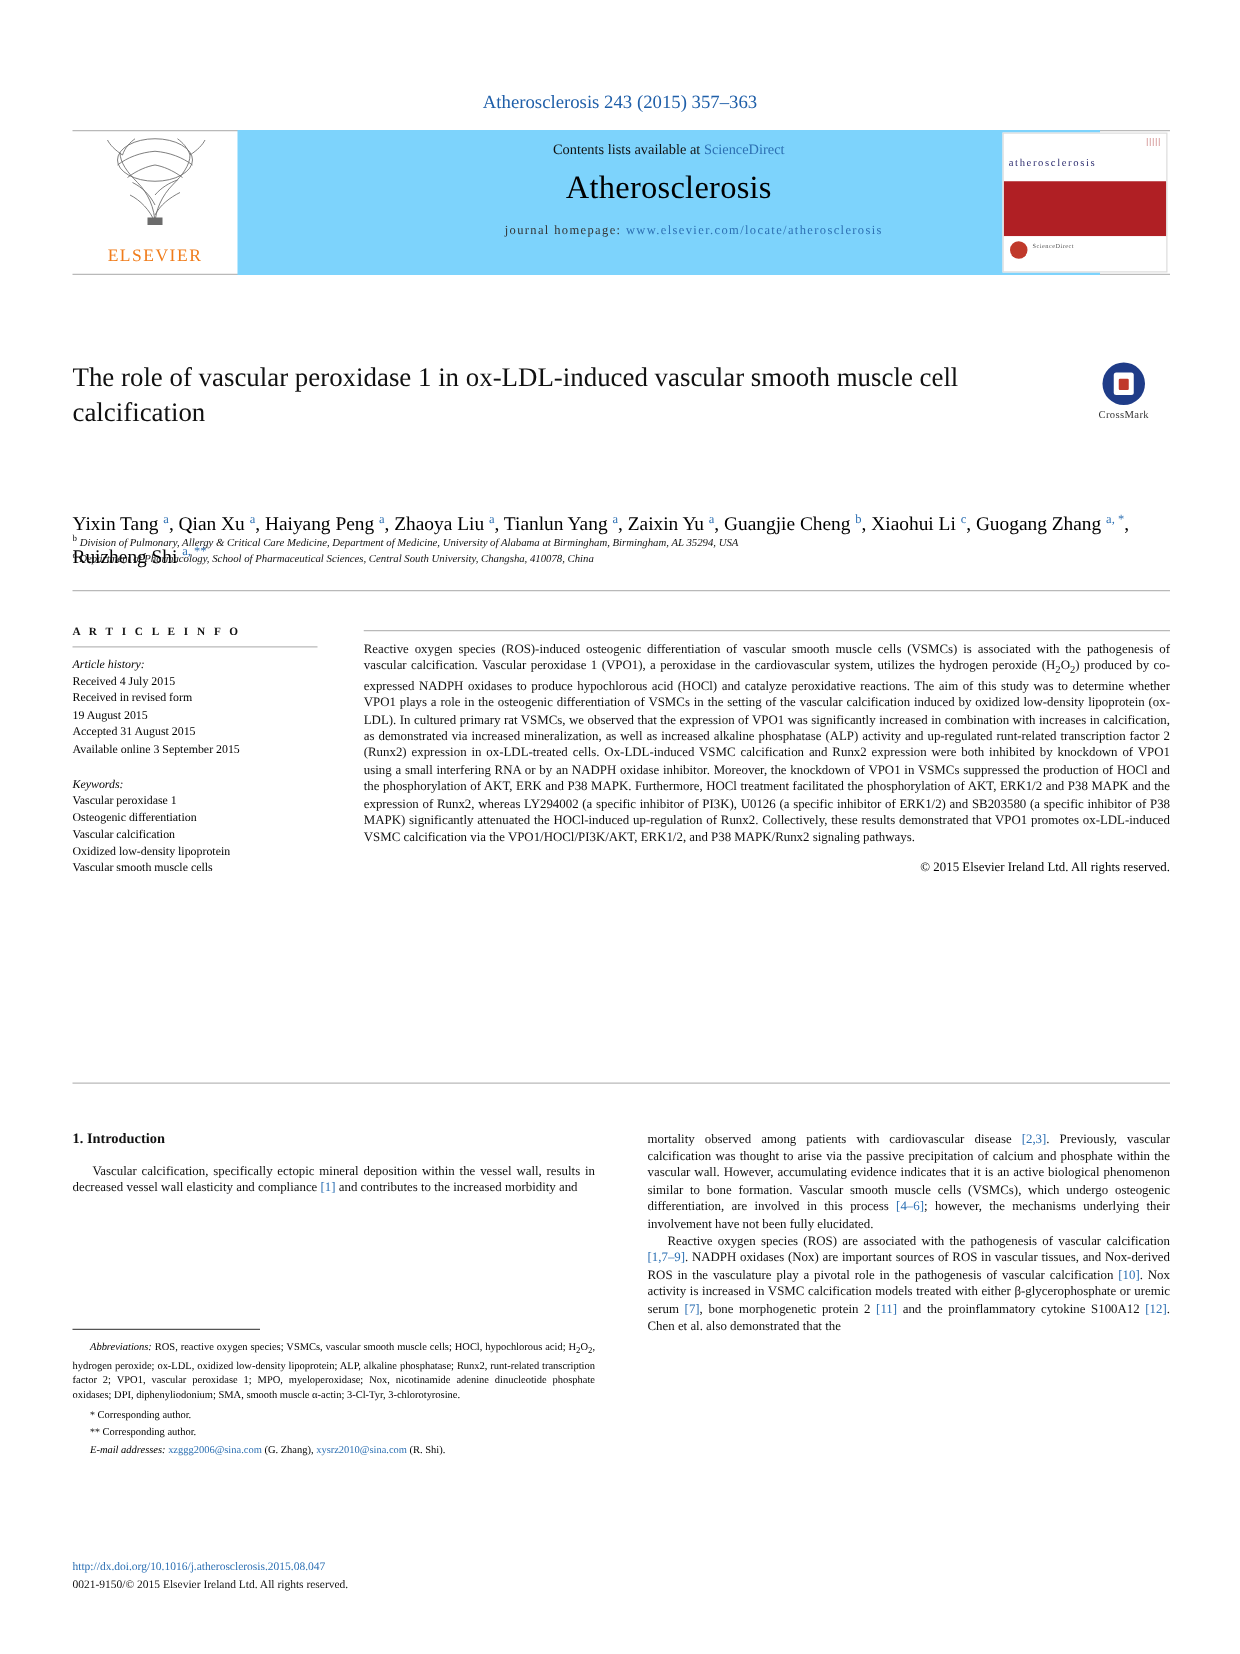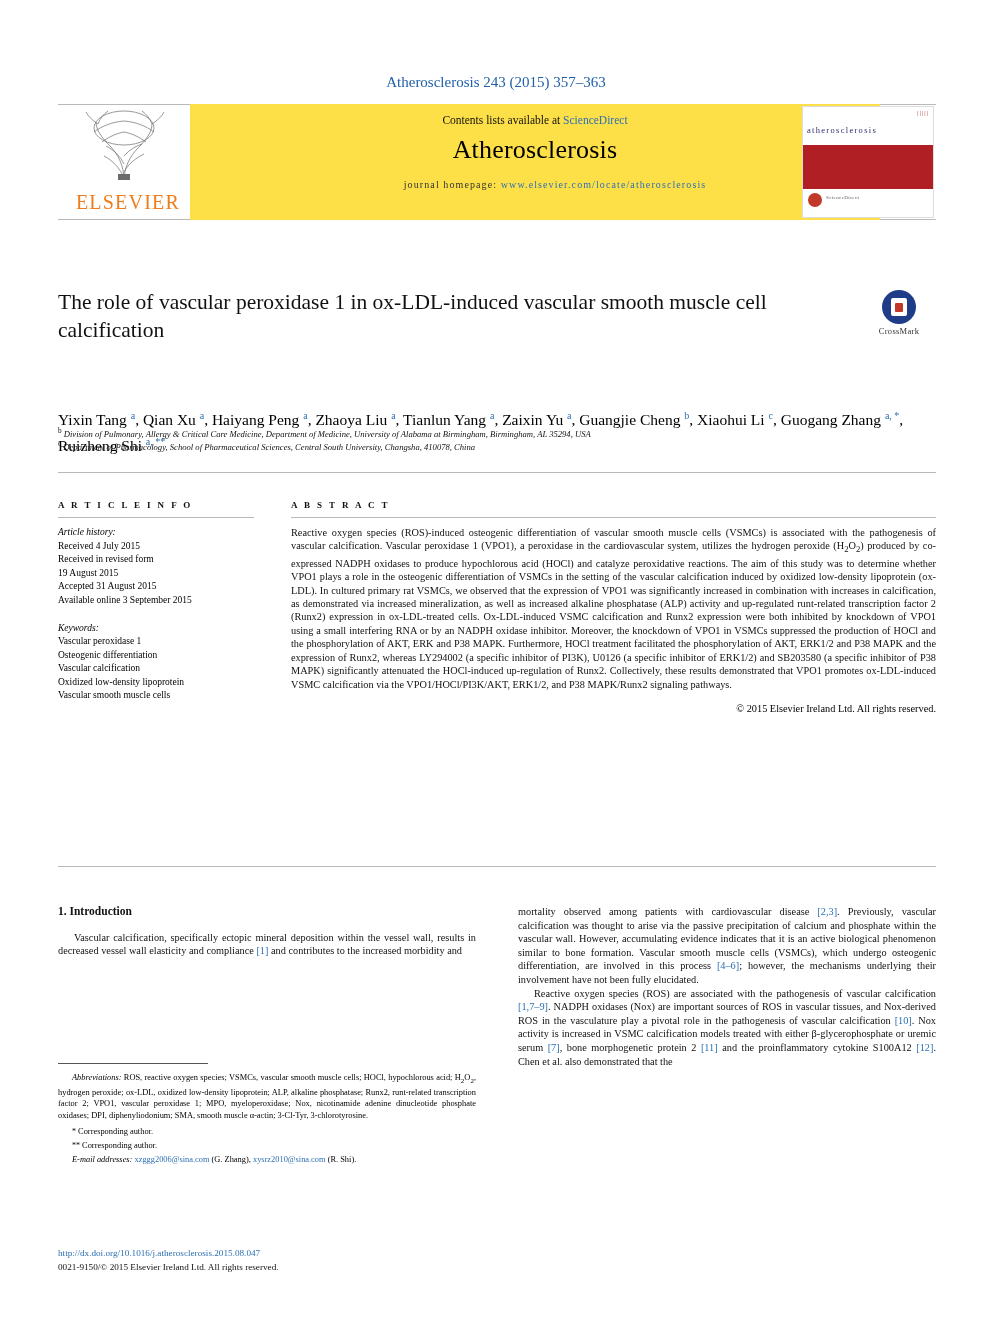--- a/index.html
+++ b/index.html
@@ -22,21 +22,21 @@
 
   
   .header-band {
     position:absolute; top:104px; left:58px; width:878px; height:116px;
     border-top:1px solid #b9b9b9; border-bottom:1px solid #b9b9b9;
     box-sizing:border-box;
     background:#fff;
   }
   .header-center {
     position:absolute; top:104px; left:190px; width:690px; height:116px;
-    background:#fde047;
+    background:#7dd3fc;
     box-sizing:border-box;
     text-align:center;
   }
   .contents-line { font-size:11.5px; margin-top:10px; color:#111; }
   .contents-line .sd { color:#2d70b3; }
   .journal-name {
     font-size:26px; margin-top:9px; letter-spacing:0.2px;
     font-family:"Liberation Serif", serif;
   }
   .homepage-line {
@@ -47,21 +47,21 @@
   
   .elsevier-logo {
     position:absolute; top:106px; left:60px; width:128px; height:112px;
     box-sizing:border-box;
   }
   .els-tree {
     position:absolute; top:2px; left:14px; width:100px; height:74px;
   }
   .els-word {
     position:absolute; bottom:4px; left:8px; width:112px;
-    text-align:right; color:#f07c1b; font-size:20px;
+    text-align:center; color:#f07c1b; font-size:14px;
     letter-spacing:1.2px; font-family:"Liberation Serif", serif;
   }
 
   
   .cover-thumb {
     position:absolute; top:106px; left:802px; width:132px; height:112px;
     background:#fff; border:1px solid #ddd; box-sizing:border-box;
     overflow:hidden;
   }
   .cover-top {
@@ -269,21 +269,20 @@
     <div class="kw-list">
       <div>Vascular peroxidase 1</div>
       <div>Osteogenic differentiation</div>
       <div>Vascular calcification</div>
       <div>Oxidized low-density lipoprotein</div>
       <div>Vascular smooth muscle cells</div>
     </div>
   </div>
 
   <div class="col-right">
-    <div class="sec-head">A B S T R A C T</div>
     <div class="abs-rule"></div>
     <div class="abstract">Reactive oxygen species (ROS)-induced osteogenic differentiation of vascular smooth muscle cells (VSMCs) is associated with the pathogenesis of vascular calcification. Vascular peroxidase 1 (VPO1), a peroxidase in the cardiovascular system, utilizes the hydrogen peroxide (H<sub>2</sub>O<sub>2</sub>) produced by co-expressed NADPH oxidases to produce hypochlorous acid (HOCl) and catalyze peroxidative reactions. The aim of this study was to determine whether VPO1 plays a role in the osteogenic differentiation of VSMCs in the setting of the vascular calcification induced by oxidized low-density lipoprotein (ox-LDL). In cultured primary rat VSMCs, we observed that the expression of VPO1 was significantly increased in combination with increases in calcification, as demonstrated via increased mineralization, as well as increased alkaline phosphatase (ALP) activity and up-regulated runt-related transcription factor 2 (Runx2) expression in ox-LDL-treated cells. Ox-LDL-induced VSMC calcification and Runx2 expression were both inhibited by knockdown of VPO1 using a small interfering RNA or by an NADPH oxidase inhibitor. Moreover, the knockdown of VPO1 in VSMCs suppressed the production of HOCl and the phosphorylation of AKT, ERK and P38 MAPK. Furthermore, HOCl treatment facilitated the phosphorylation of AKT, ERK1/2 and P38 MAPK and the expression of Runx2, whereas LY294002 (a specific inhibitor of PI3K), U0126 (a specific inhibitor of ERK1/2) and SB203580 (a specific inhibitor of P38 MAPK) significantly attenuated the HOCl-induced up-regulation of Runx2. Collectively, these results demonstrated that VPO1 promotes ox-LDL-induced VSMC calcification via the VPO1/HOCl/PI3K/AKT, ERK1/2, and P38 MAPK/Runx2 signaling pathways.</div>
     <div class="copyright">© 2015 Elsevier Ireland Ltd. All rights reserved.</div>
   </div>
 
   <div class="hr-main" style="top:866px"></div>
 
   <div class="body-col body-left">
     <div class="sec-title">1.   Introduction</div>
     <p class="para">Vascular calcification, specifically ectopic mineral deposition within the vessel wall, results in decreased vessel wall elasticity and compliance <span class="link">[1]</span> and contributes to the increased morbidity and</p>

